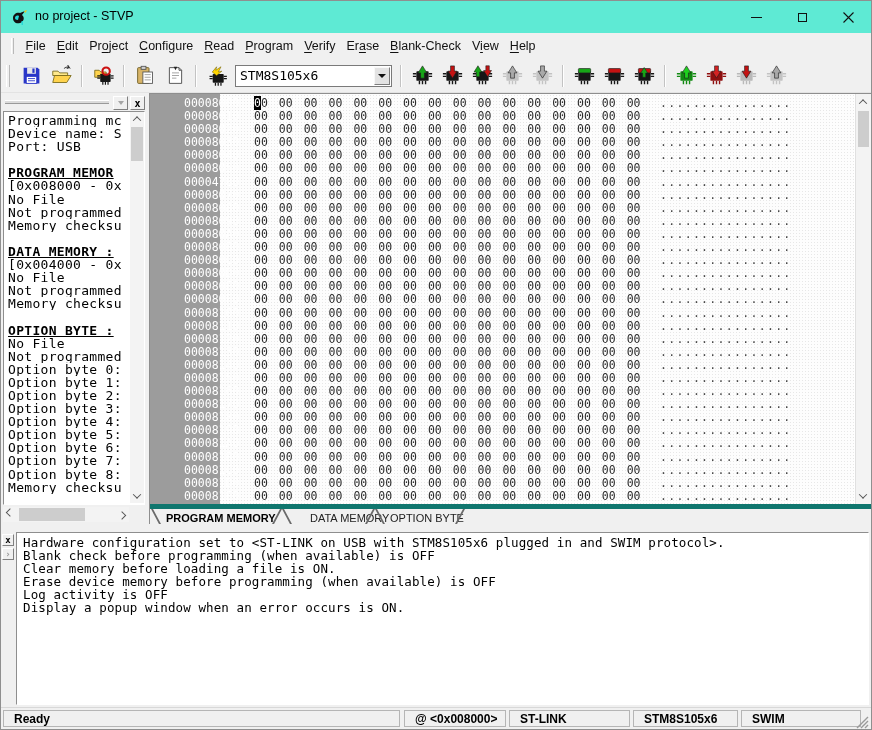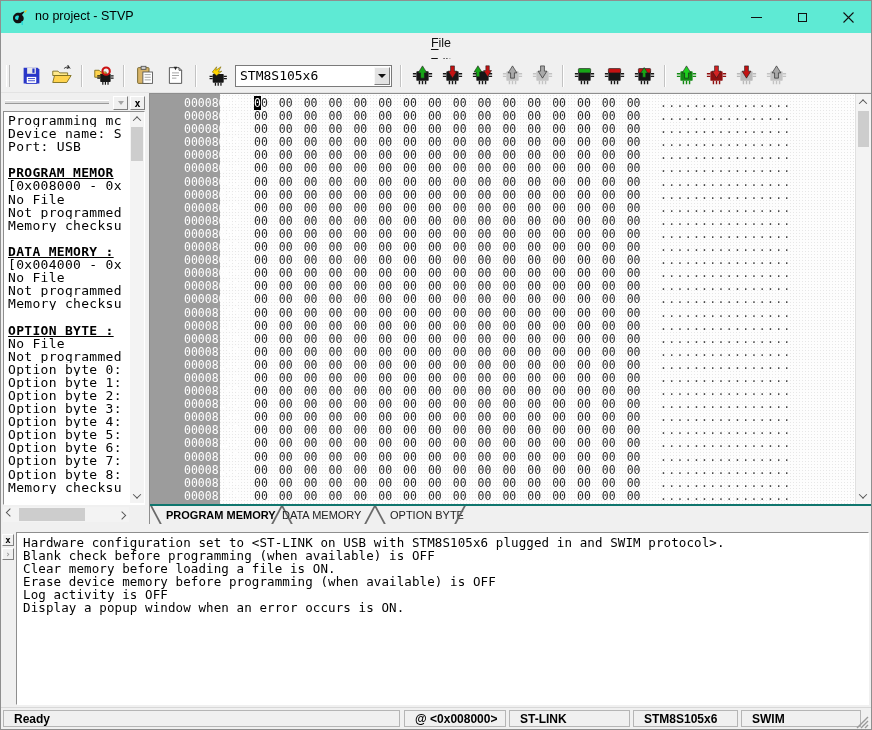--- a/index.html
+++ b/index.html
@@ -13,21 +13,21 @@
   }
   
   #titlebar { position:absolute; left:0; top:0; right:0; height:32px; background:#5eead4; }
   #app-icon { position:absolute; left:10px; top:8px; width:17px; height:17px; }
   #title-text { position:absolute; left:34px; top:8px; font-size:12.5px; color:#000; }
   .wbtn { position:absolute; top:0; width:46px; height:32px; display:flex; align-items:center; justify-content:center; }
   #btn-min { right:92px; } #btn-max { right:46px; } #btn-close { right:0; }
   .glyph-min { width:11px; height:1px; background:#111; }
   .glyph-max { width:9px; height:9px; border:1px solid #111; }
   
-  #menubar { position:absolute; left:0; top:32px; right:0; height:26px; background:#f0f0f0; display:flex; align-items:center; padding-left:10px;flex-direction:column; }
+  #menubar { position:absolute; left:0; top:32px; right:0; height:26px; background:#f0f0f0; display:flex; align-items:center; padding-left:10px; }
   .mgrip { width:3px; height:16px; border-left:1px solid #ffffff; border-right:1px solid #b9b9b9; margin-right:6px; }
   .menu-item { font-size:12.5px; color:#111; padding:3px 5.5px; white-space:nowrap; }
   .mn { text-decoration: underline; text-underline-offset:2px; }
   
   #toolbar { position:absolute; left:0; top:58px; right:0; height:34px; background:#f0f0f0; display:flex; align-items:center; padding-left:4px; border-bottom:1px solid #e3e3e3; }
   .tb-grip { width:4px; height:22px; border-left:1px solid #fff; border-right:1px solid #b9b9b9; margin:0 6px 0 1px; }
   .tbtn { width:25px; height:25px; display:flex; align-items:center; justify-content:center; margin:0 2.5px; }
   .tbtn svg { width:21px; height:21px; }
   .tb-sep { width:2px; height:22px; border-left:1px solid #c3c3c3; border-right:1px solid #ffffff; margin:0 5px; }
   .combo { width:157px; height:22px; background:#ffffff; border:1px solid #7a7a7a; position:relative; margin:0 3px; }
@@ -66,21 +66,21 @@
     background-size: auto, 3px 3px;
   }
   .hex-row { display:flex; height:13.1px; line-height:13.1px; font-family:"DejaVu Sans Mono", monospace; font-size:11.5px; white-space:nowrap;margin-left:28px; }
   .addr { flex:0 0 70px; padding-left:6px; color:#ffffff; }
   .bytes { display:flex; margin-left:6px; width:398px; }
   .byte { flex:0 0 24.85px; color:#2c2c2c; }
   .cursor { background:#000000; color:#ffffff; }
   .ascii { margin-left:8px; letter-spacing:1.3px; color:#4a4a4a; }
   .hex-vscroll { position:absolute; right:0; top:0; width:16px; bottom:20px; background:#f3f3f3; border-left:1px solid #e0e0e0; }
   
-  #tab-bar { position:absolute; left:0; right:0; bottom:0; height:20px; background:#f0f0f0; border-top:2px solid #0f766e; }
+  #tab-bar { position:absolute; left:0; right:0; bottom:0; height:20px; background:#f0f0f0; border-top:5px solid #0f766e; }
   .tab-label { position:absolute; top:3px; font-size:11px; color:#222; }
   .tab-active { font-weight:bold; color:#000; }
   .tslash { position:absolute; top:0; bottom:0; width:1.5px; background:#6a6a6a; }
   .sl-b { transform:skewX(28deg); }  
   .sl-f { transform:skewX(-28deg); } 
   
   #log-pane { position:absolute; left:0; top:529px; right:0; height:177px; background:#f0f0f0; }
   .log-strip { position:absolute; left:1px; top:2px; width:13px; bottom:2px; }
   .log-btn { position:absolute; left:0; width:12px; height:12px; background:#f0f0f0; border:1px solid; border-color:#ffffff #808080 #808080 #ffffff; display:flex; align-items:center; justify-content:center; font-size:9px; font-weight:bold; font-family:"DejaVu Sans Mono", monospace; }
   #log-close { top:2px; }
@@ -494,21 +494,21 @@
             <span class="byte">00</span>
             <span class="byte">00</span>
             <span class="byte">00</span>
             <span class="byte">00</span>
             <span class="byte">00</span>
             <span class="byte">00</span>
           </span>
           <span class="ascii">................</span>
         </div>
         <div class="hex-row">
-          <span class="addr">00008060</span>
+          <span class="addr">00004780</span>
           <span class="bytes">
             <span class="byte">00</span>
             <span class="byte">00</span>
             <span class="byte">00</span>
             <span class="byte">00</span>
             <span class="byte">00</span>
             <span class="byte">00</span>
             <span class="byte">00</span>
             <span class="byte">00</span>
             <span class="byte">00</span>
@@ -1060,21 +1060,21 @@
       <div class="sb-btn" style="bottom:1px; left:0;">
           <span class="chev chev-dn"></span>
         </div>
     </div>
 
     <div id="tab-bar">
       <div class="tslash sl-b" style="left:5px;"></div>
       <span class="tab-label tab-active" style="left:16px;">PROGRAM MEMORY</span>
       <div class="tslash sl-f" style="left:126px;"></div>
       <div class="tslash sl-b" style="left:136px;"></div>
-      <span class="tab-label" style="left:132px;">DATA MEMORY</span>
+      <span class="tab-label" style="left:160px;">DATA MEMORY</span>
       <div class="tslash sl-f" style="left:219px;"></div>
       <div class="tslash sl-b" style="left:229px;"></div>
       <span class="tab-label" style="left:240px;">OPTION BYTE</span>
       <div class="tslash sl-f" style="left:309px;"></div>
     </div>
   </div>
 </div>
 
 <div id="log-pane">
   <div class="log-strip">

